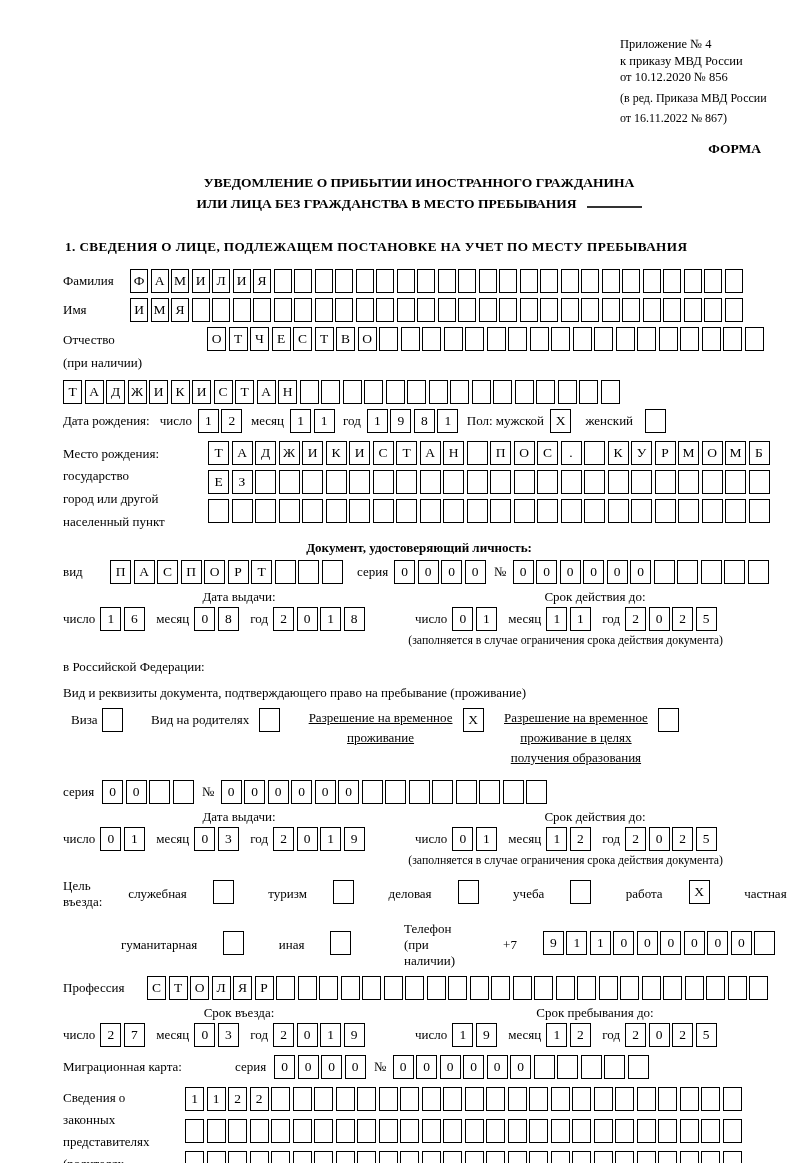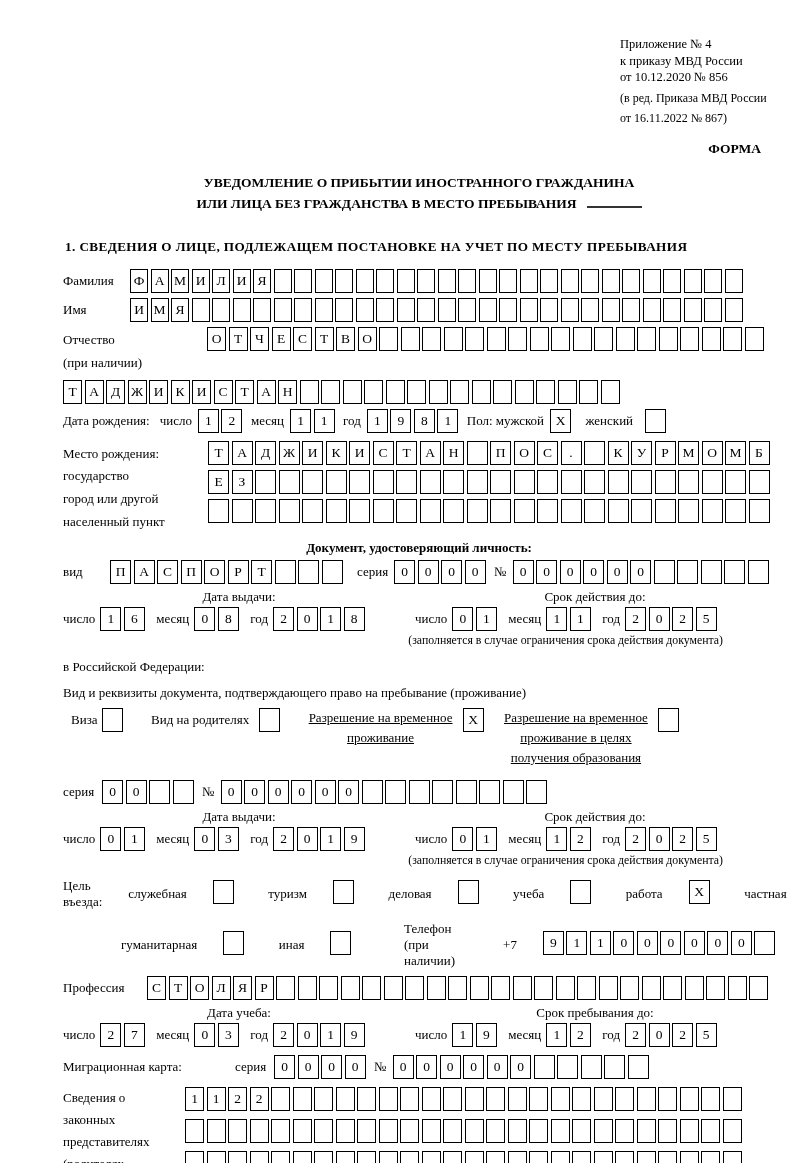--- a/index.html
+++ b/index.html
@@ -249,21 +249,21 @@
     <span class="opt">+7</span>
     <span class="cells c24"><span class="cell">9</span><span class="cell">1</span><span class="cell">1</span><span class="cell">0</span><span class="cell">0</span><span class="cell">0</span><span class="cell">0</span><span class="cell">0</span><span class="cell">0</span><span class="cell"></span></span>
   </div>
 
   <div class="row">
     <span class="lbl w-prof">Профессия</span>
     <span class="cells c22"><span class="cell">С</span><span class="cell">Т</span><span class="cell">О</span><span class="cell">Л</span><span class="cell">Я</span><span class="cell">Р</span><span class="cell"></span><span class="cell"></span><span class="cell"></span><span class="cell"></span><span class="cell"></span><span class="cell"></span><span class="cell"></span><span class="cell"></span><span class="cell"></span><span class="cell"></span><span class="cell"></span><span class="cell"></span><span class="cell"></span><span class="cell"></span><span class="cell"></span><span class="cell"></span><span class="cell"></span><span class="cell"></span><span class="cell"></span><span class="cell"></span><span class="cell"></span><span class="cell"></span><span class="cell"></span></span>
   </div>
 
   <div class="dates-heads">
-    <span class="dh-left">Дата учеба:</span>
+    <span class="dh-left">Срок въезда:</span>
     <span class="dh-right">Срок пребывания до:</span>
   </div>
   <div class="dates-vals" style="margin-bottom:8px;">
     <span class="dv-left">
       <span class="dlbl">число</span>
       <span class="cells c24 dcells"><span class="cell">2</span><span class="cell">7</span></span>
       <span class="dlbl">месяц</span>
       <span class="cells c24 dcells"><span class="cell">0</span><span class="cell">3</span></span>
       <span class="dlbl">год</span>
       <span class="cells c24 dcells"><span class="cell">2</span><span class="cell">0</span><span class="cell">1</span><span class="cell">9</span></span>

